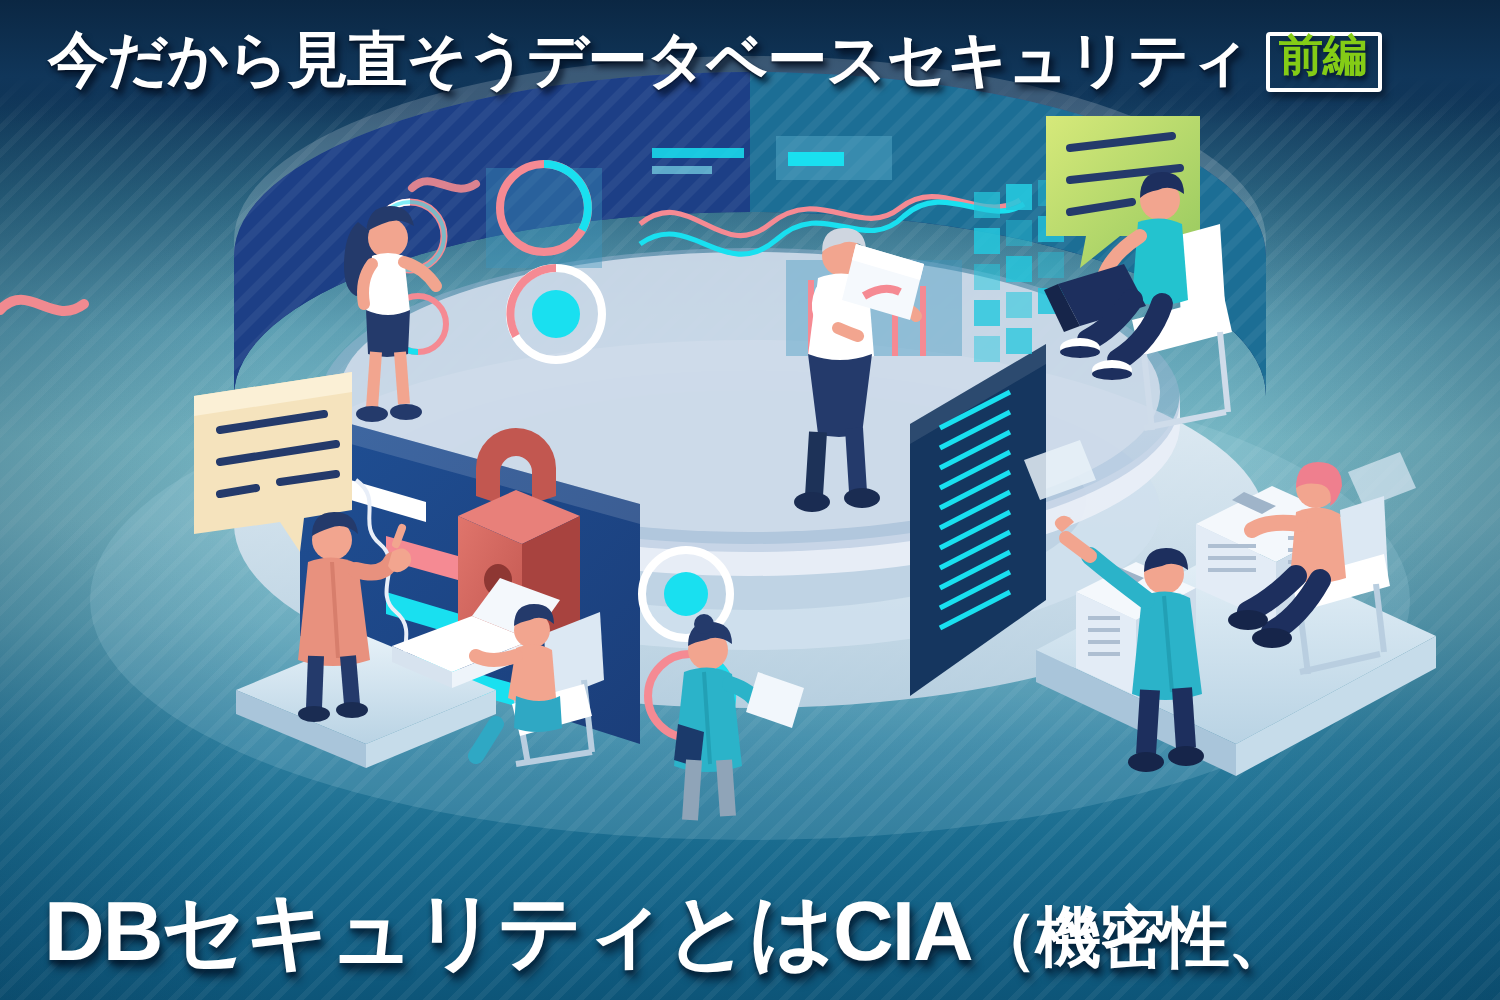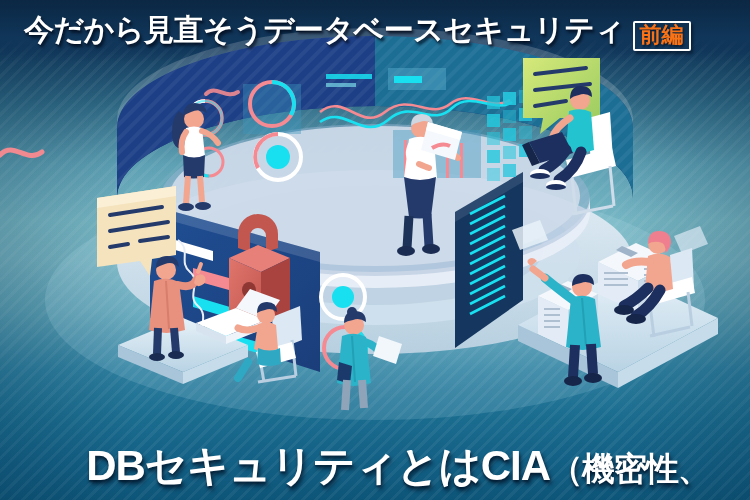--- a/index.html
+++ b/index.html
@@ -43,39 +43,39 @@
       linear-gradient(90deg, rgba(6,40,66,0.20) 0%, rgba(0,0,0,0) 18%, rgba(0,0,0,0) 82%, rgba(6,40,66,0.20) 100%);
   }
 
   
   .header-band {
     position:absolute; left:0; top:0; width:750px; height:62px;
     background:linear-gradient(180deg,#0b2743 0%,#10365a 62%,rgba(30,86,120,0) 100%);
   }
   .title-row {
     position:absolute; left:24px; top:10px;
-    display:flex; align-items:flex-end; gap:8px; z-index:30;
+    display:flex; align-items:center; gap:8px; z-index:30;font-family:Liberation Mono, monospace;
   }
   .title-main {
     font-size:30px; font-weight:bold; color:#ffffff;
     letter-spacing:-0.5px; white-space:nowrap;
     text-shadow:2px 3px 3px rgba(0,10,26,0.75), 0 1px 1px rgba(0,10,26,0.6);
   }
   .title-badge {
-    font-size:22px; font-weight:bold; color:#f97316;
+    font-size:22px; font-weight:bold; color:#84cc16;
     border:2px solid #ffffff; border-radius:2px;
     padding:1px 5px 3px 5px; line-height:1;
     text-shadow:1px 2px 2px rgba(0,10,26,0.6);
     box-shadow:2px 3px 3px rgba(0,10,26,0.5);
   }
 
   
   .caption {
     position:absolute; left:0; bottom:6px; width:710px;
-    z-index:30; text-align:right; padding-left:38px;
+    z-index:30; text-align:left; padding-left:22px;
   }
   .cap-line {
     color:#ffffff; font-weight:bold; white-space:nowrap;
     text-shadow:2px 4px 4px rgba(0,18,38,0.72), 0 2px 2px rgba(0,18,38,0.55);
   }
   .cap-line1 { font-size:42px; line-height:50px; letter-spacing:-1px; }
   .cap-line2 { font-size:42px; line-height:50px; letter-spacing:-1px; }
   .cap-small { font-size:33px; }
 
   

